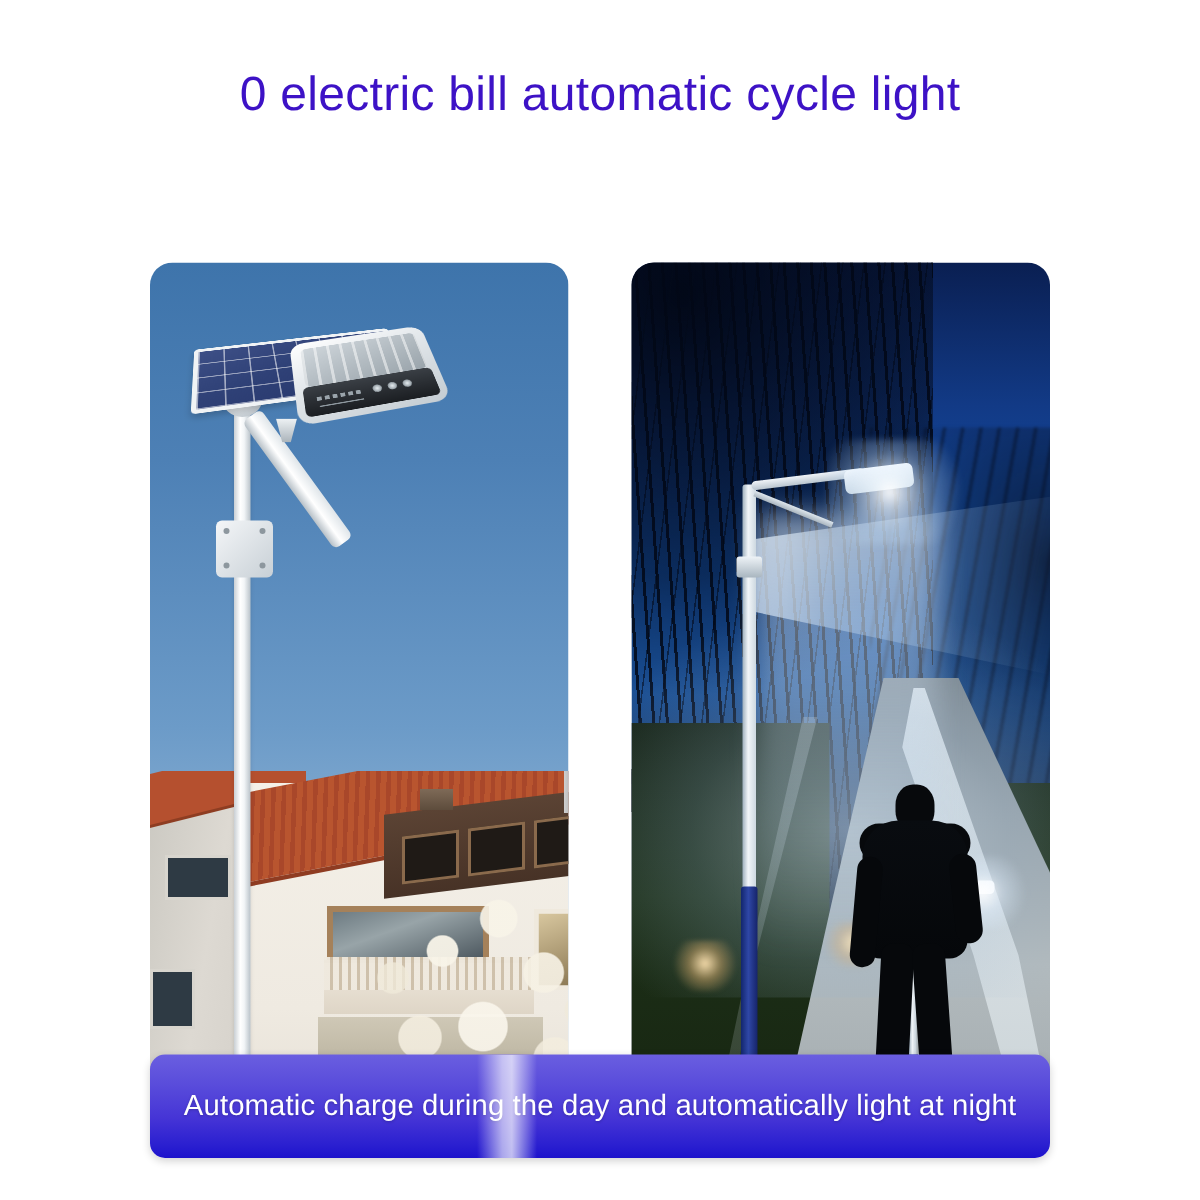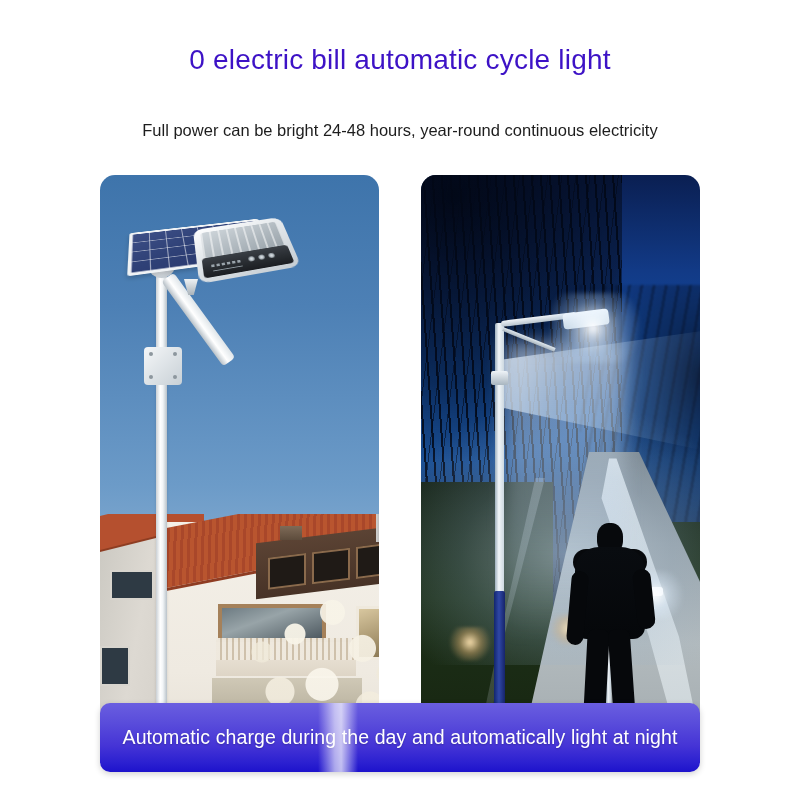--- a/index.html
+++ b/index.html
@@ -9,21 +9,21 @@
     font-family:"Liberation Sans", sans-serif;
     overflow:hidden;
     position:relative;
   }
   .page{position:relative;width:800px;height:800px;background:#fff;}
 
   
   .title{
     position:absolute;left:0;top:44px;width:800px;
     text-align:center;
-    font-size:28px;
+    font-size:32px;
     font-weight:400;
     letter-spacing:.2px;
     color:#3d12c6;
     white-space:nowrap;
   }
   .subtitle{
     position:absolute;left:0;top:121px;width:800px;
     text-align:center;
     font-size:16.5px;
     font-weight:400;
@@ -415,21 +415,20 @@
     text-shadow:0 1px 2px rgba(0,0,0,.22);
   }
 </style>
 </head>
 <body>
 
 <div class="page">
 
   <div class="title">0 electric bill automatic cycle light</div>
 
-  <div class="subtitle">Full power can be bright 24-48 hours, year-round continuous electricity</div>
 
   <div class="gallery">
 
     <div class="panel left">
       <div class="day-sky"></div>
 
       <div class="house-wrap">
         <div class="house-left">
           <div class="house-left-roof"></div>
           <div class="win w1"></div>

